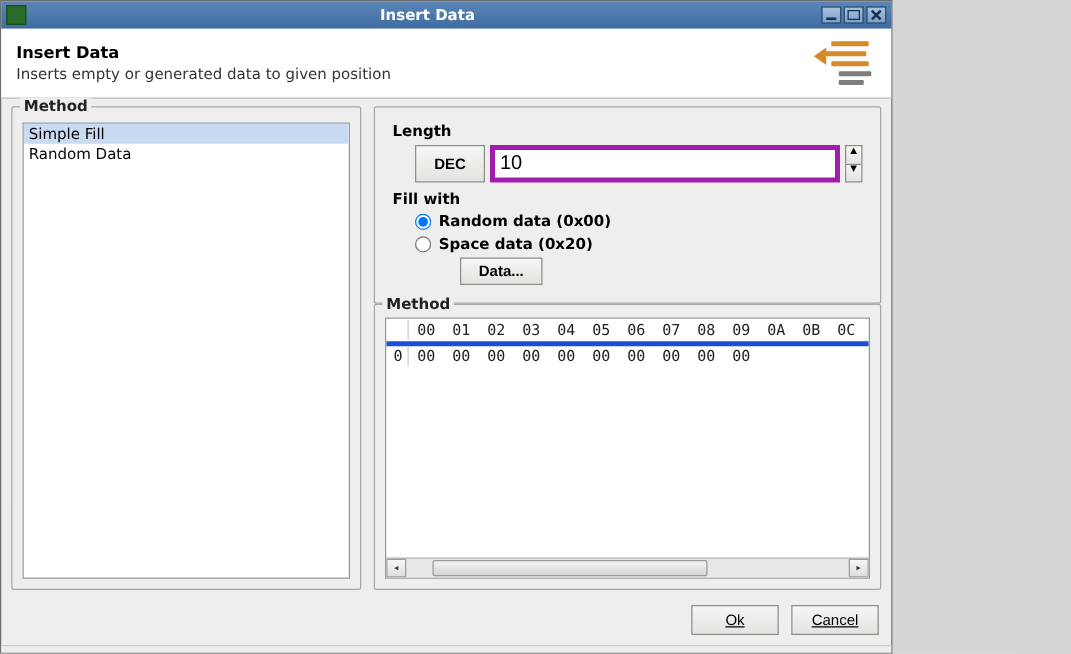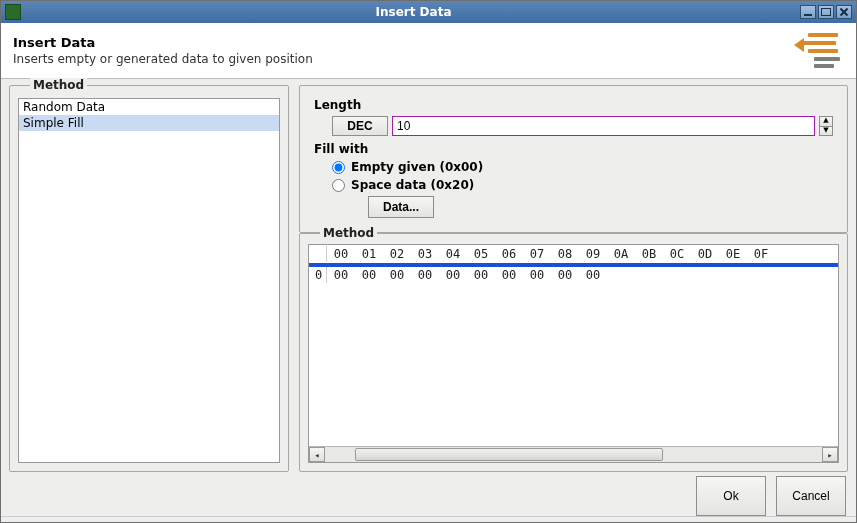--- a/index.html
+++ b/index.html
@@ -4,21 +4,21 @@
 <style>
   * { box-sizing: border-box; }
   body {
     margin: 0;
     font-family: "DejaVu Sans", "Liberation Sans", Arial, sans-serif;
     font-size: 12px;
     background: #d5d5d5;
     color: #000;
   }
   .window {
-    width: 857px;
+    width: 714px;
     height: 523px;
     background: #eeeeec;
     border: 1px solid #6e6e6e;
     display: flex;
     flex-direction: column;
   }
   .titlebar {
     height: 22px;
     background: linear-gradient(#5b85b6, #3e6da3);
     display: flex;
@@ -87,21 +87,21 @@
 
   .group {
     border:1px solid #a7a7a7;
     border-radius:2px;
     padding:10px 8px 8px 8px;
     position:relative;
     background:#eeeeec;
   }
   .group > .legend {
     position:absolute;
-    top:-8px; left:20px;
+    top:-8px; left:6px;
     background:#eeeeec;
     padding:0 3px;
     font-weight:bold;
     font-size:12px;
     color:#222;
   }
 
   .leftcol { width: 280px; display:flex; flex-direction:column; }
   .method-group { flex:1; display:flex; flex-direction:column; }
   .method-list {
@@ -127,24 +127,24 @@
   .len-row { display:flex; align-items:stretch; gap:4px; margin-bottom:6px; padding-left:18px; }
   .dec-btn {
     width:56px;
     background:linear-gradient(#f6f6f4,#e3e3df);
     border:1px solid #8e8e88;
     font-size:12px; font-weight:bold;
     cursor:pointer;
   }
   .len-input {
     flex:1;
-    border:1px solid #a21caf;
+    border:4px solid #a21caf;
     background:#fff;
     padding:2px 4px;
-    font-size:12px;
+    font-size:16px;
   }
   .spin {
     width:14px;
     display:flex; flex-direction:column;
   }
   .spin .sbtn {
     flex:1;
     border:1px solid #8e8e88;
     background:linear-gradient(#f6f6f4,#e3e3df);
     font-size:7px; line-height:7px;
@@ -209,23 +209,25 @@
     position:absolute; top:1px; bottom:1px; left:6%; width:62%;
     background:linear-gradient(#f2f2f0,#d7d7d3);
     border:1px solid #9a9a9a;
     border-radius:2px;
     cursor:pointer;
   }
 
   .footer {
     height:40px;
     display:flex;
+    align-items:center;
     justify-content:flex-end;
     gap:10px;
     padding:0 10px 0 10px;
+    text-decoration:underline;
   }
   .footer button {
     min-width:70px;
     padding:4px 12px;
     background:linear-gradient(#f6f6f4,#e3e3df);
     border:1px solid #8e8e88;
     font-size:12px;
     cursor:pointer;
   }
   .statusbar { height:6px; background:#eeeeec; border-top:1px solid #ccc; }
@@ -259,43 +261,43 @@
         <div class="bar b5"></div>
     </div>
   </div>
 
   <div class="content">
 
     <div class="leftcol">
       <div class="group method-group">
         <span class="legend">Method</span>
         <div class="method-list">
+          <div class="method-item selected">Simple Fill</div>
           <div class="method-item">Random Data</div>
-          <div class="method-item selected">Simple Fill</div>
         </div>
       </div>
     </div>
 
     <div class="rightcol">
 
       <div class="group settings-group">
         <div class="len-label">Length</div>
         <div class="len-row">
           <button class="dec-btn">DEC</button>
           <input class="len-input" type="text" value="10" style="">
           <div class="spin">
             <div class="sbtn">▲</div>
             <div class="sbtn">▼</div>
           </div>
         </div>
         <div class="fill-label">Fill with</div>
         <div class="radios">
           <div class="radio-row">
             <input type="radio" name="fill" id="r-empty" checked="" style="">
-            <label for="r-empty">Empty given (0x00)</label>
+            <label for="r-empty">Random data (0x00)</label>
           </div>
           <div class="radio-row">
             <input type="radio" name="fill" id="r-space" style="">
             <label for="r-space">Space data (0x20)</label>
           </div>
           <div class="data-btn-row">
             <button class="data-btn">Data...</button>
           </div>
         </div>
       </div>

